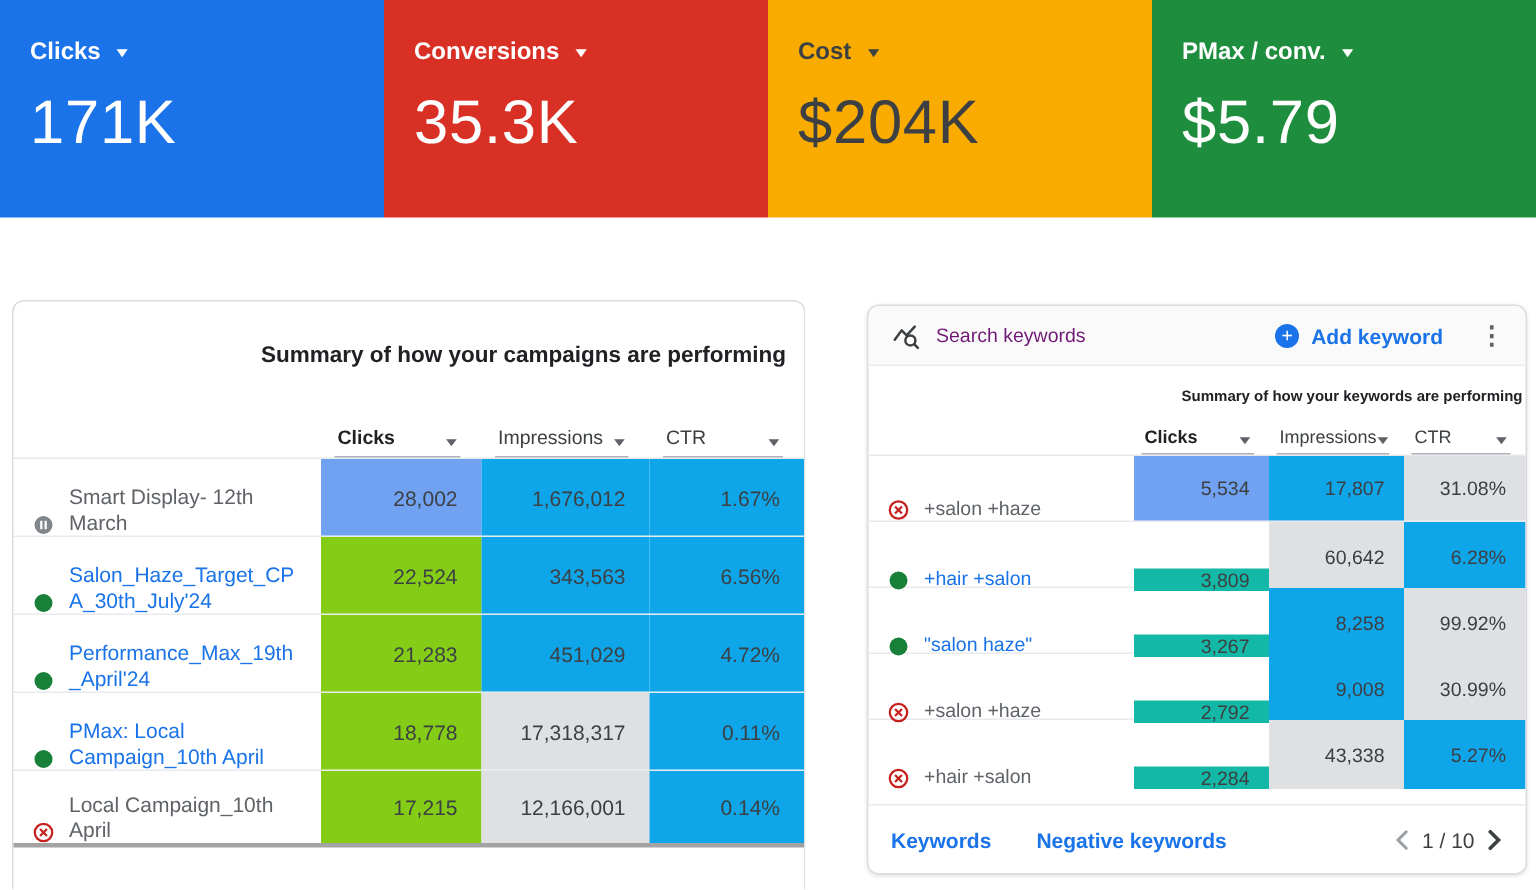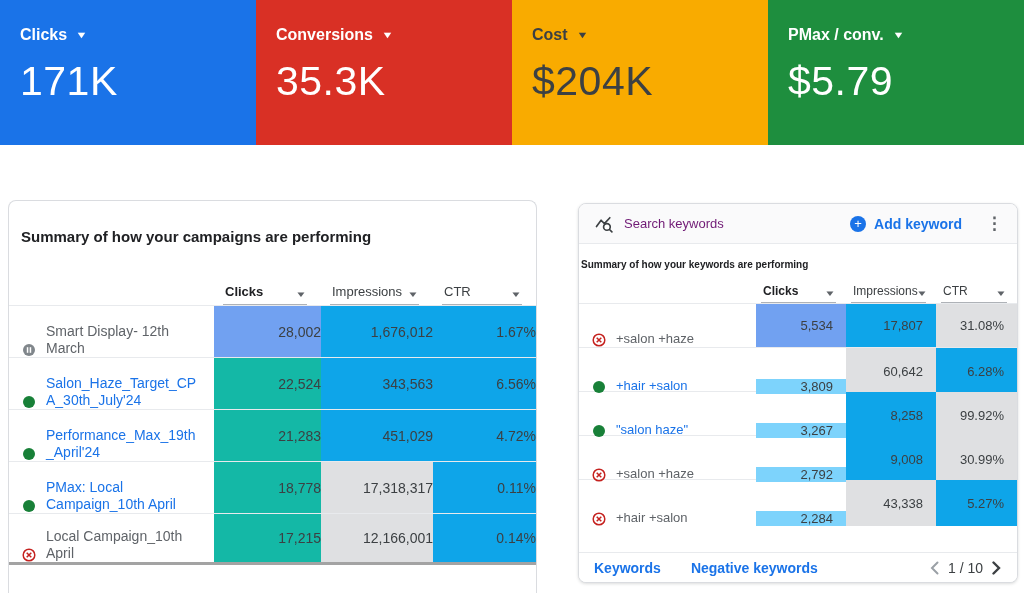--- a/index.html
+++ b/index.html
@@ -17,21 +17,21 @@
   .scorecard { flex:1; padding:26px 0 0 20px; cursor:pointer; }
   .sc-label-row { display:flex; align-items:center; gap:10px; font-size:16px; font-weight:600; }
   .sc-arrow { font-size:9px; transform:scaleX(1.4); display:inline-block; }
   .sc-value { margin-top:14px; font-size:41px; font-weight:400; letter-spacing:.5px; }
 
   
   .panel { position:absolute; background:#fff; border:1px solid #DADCE0; }
   .campaigns-panel { left:8px; top:200px; width:529px; height:400px; border-radius:8px 8px 0 0; border-bottom:none; }
   .keywords-panel  { left:578px; top:203px; width:440px; height:380px; border-radius:8px; box-shadow:0 1px 3px rgba(60,64,67,.18); overflow:hidden; }
 
-  .panel-title { color:#202124; font-weight:700; }
+  .panel-title { color:#202124; font-weight:700;text-align:right; }
   .c-title { margin:27px 12px 0; font-size:15px; }
   .k-title { margin:15px 2px 0; font-size:10px; }
 
   
   .k-header { height:40px; display:flex; align-items:center; padding:0 14px 0 15px; background:#FAFAFB; border-bottom:1px solid #E8EAED; }
   .k-header-title { font-size:13px; color:#701a75; margin-left:10px; }
   .spacer { flex:1; }
   .add-btn { display:flex; align-items:center; gap:8px; background:none; border:none; color:#1A73E8; font-family:inherit; font-size:14px; font-weight:700; cursor:pointer; }
   .add-circle { width:16px; height:16px; border-radius:50%; background:#1A73E8; color:#fff; display:flex; align-items:center; justify-content:center; font-size:13px; font-weight:400; line-height:1; padding-bottom:1px; }
   .dots { margin-left:24px; color:#5F6368; font-size:17px; font-weight:700; cursor:pointer; line-height:1; }
@@ -56,31 +56,31 @@
 
   .name-cell { display:flex; align-items:flex-end; gap:10px; padding-left:13px; }
   .sicon { display:inline-flex; width:14px; height:14px; flex:none; }
   .sicon svg { width:14px; height:14px; }
   .name { line-height:17px; }
   .c-table .name { font-size:14px; width:152px; overflow-wrap:anywhere; }
   .k-table .name { font-size:13px; }
   .plain { color:#5F6368; }
   .link  { color:#1A73E8; cursor:pointer; }
 
-  .num { display:flex; align-items:center; justify-content:flex-end; font-size:14px; color:#3C4043; }
+  .num { display:flex; align-items:center; justify-content:flex-end; padding-right:16px; font-size:14px; color:#3C4043; }
   .k-table .num { font-size:13px; padding-right:13px; }
 
   .tone-blue-strong { background:#71A1F1; }
-  .tone-blue-mid    { background:#14b8a6; }
-  .tone-blue-soft   { background:#7dd3fc;margin-top:31px; }
+  .tone-blue-mid    { background:#84cc16; }
+  .tone-blue-soft   { background:#14b8a6;margin-top:31px; }
   .tone-gray-light  { background:#0ea5e9; }
   .tone-gray-mid    { background:#DFE0E2; }
 
   
-  .k-footer { position:absolute; bottom:0; left:0; right:0; height:30px; border-top:1px solid #E8EAED; display:flex; align-items:center; padding:0 16px 0 15px; background:#fff; }
+  .k-footer { position:absolute; bottom:0; left:0; right:0; height:46px; border-top:1px solid #E8EAED; display:flex; align-items:center; padding:0 16px 0 15px; background:#fff; }
   .k-footer a { color:#1A73E8; font-size:14px; font-weight:700; text-decoration:none; margin-right:30px; cursor:pointer; }
   .pag { display:flex; align-items:center; gap:9px; font-size:14px; color:#3C4043; }
   .chev { display:inline-flex; cursor:pointer; }
 </style>
 </head>
 <body>
 
 <div class="scorecards">
     <div class="scorecard" style="background: rgb(26, 115, 232); color: rgb(255, 255, 255);">
       <div class="sc-label-row">

